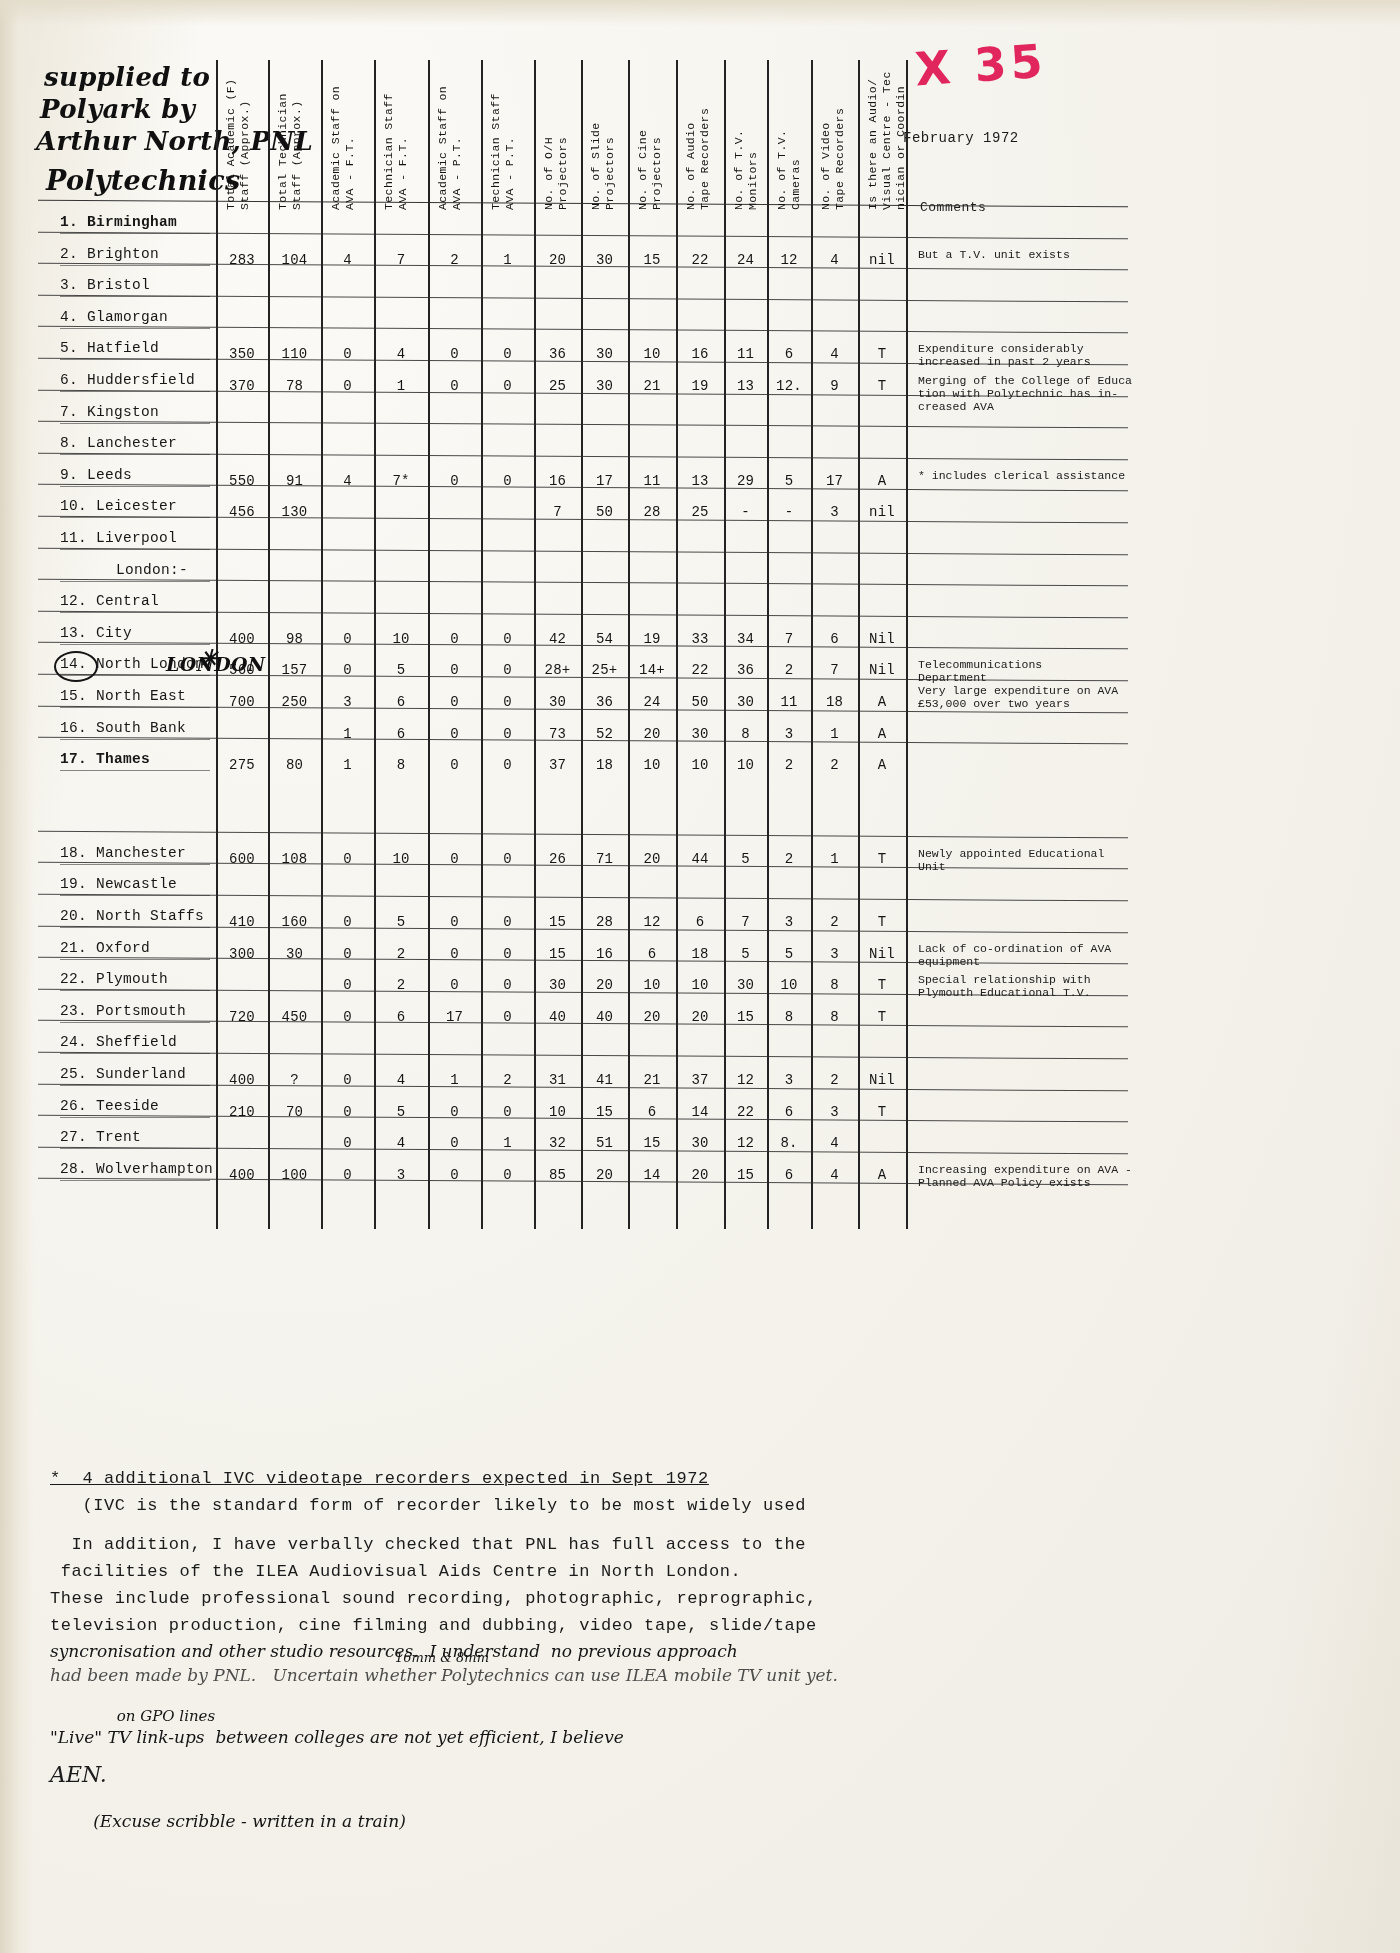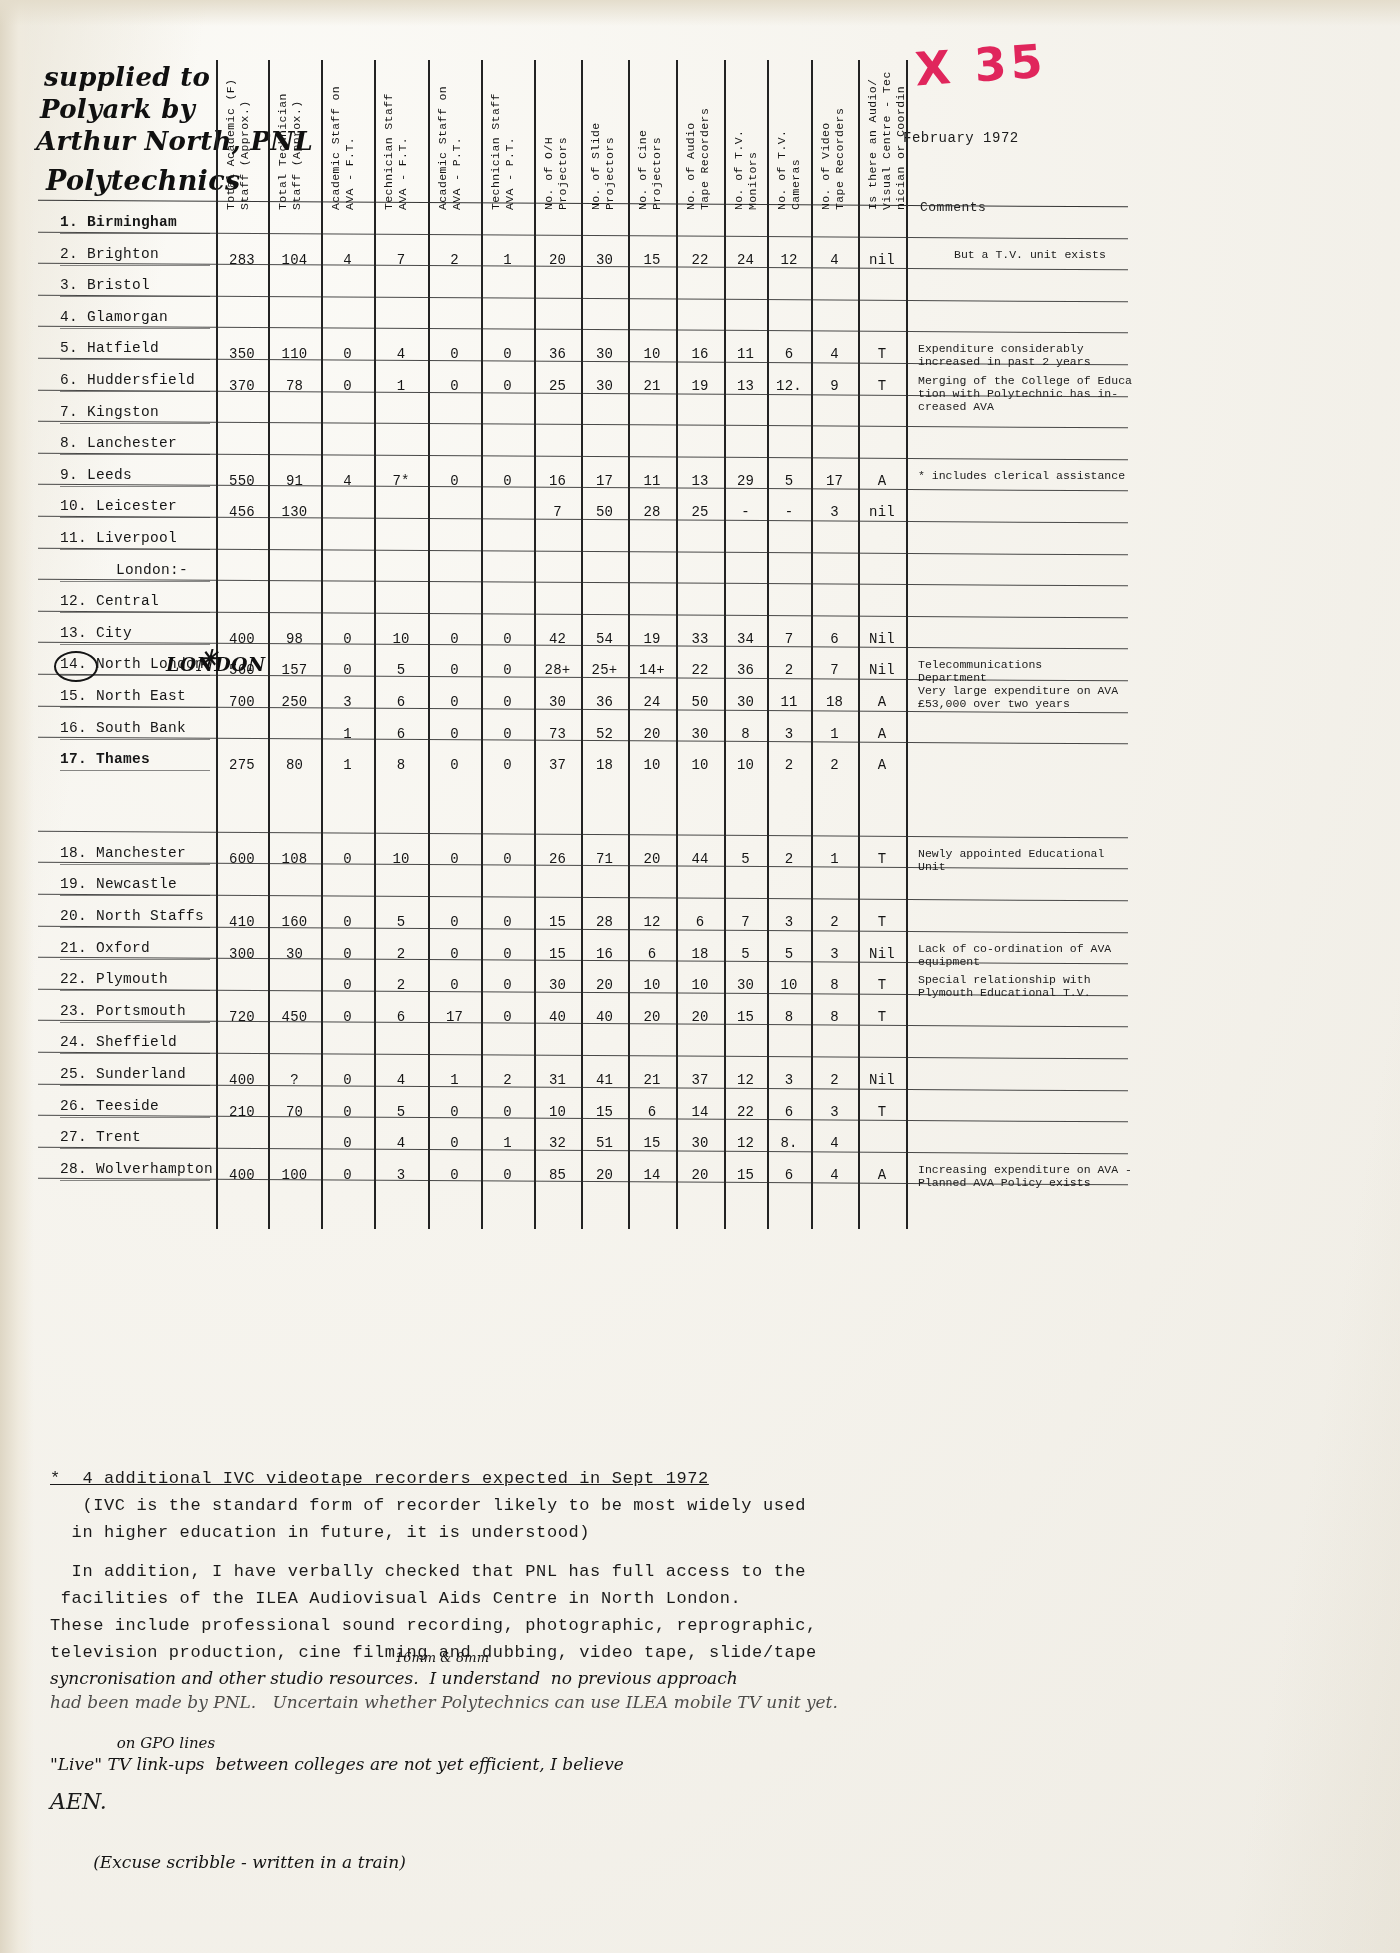--- a/index.html
+++ b/index.html
@@ -192,21 +192,21 @@
       <div class="cell" style="left: 392px; width: 49px; top: 199.6px;">2</div>
       <div class="cell" style="left: 445px; width: 49px; top: 199.6px;">1</div>
       <div class="cell" style="left: 498px; width: 43px; top: 199.6px;">20</div>
       <div class="cell" style="left: 545px; width: 43px; top: 199.6px;">30</div>
       <div class="cell" style="left: 592px; width: 44px; top: 199.6px;">15</div>
       <div class="cell" style="left: 640px; width: 44px; top: 199.6px;">22</div>
       <div class="cell" style="left: 688px; width: 39px; top: 199.6px;">24</div>
       <div class="cell" style="left: 731px; width: 40px; top: 199.6px;">12</div>
       <div class="cell" style="left: 775px; width: 43px; top: 199.6px;">4</div>
       <div class="cell" style="left: 822px; width: 44px; top: 199.6px;">nil</div>
-      <div class="cmt" style="left: 916px; top: 195.6px; width: 205px;">But a T.V. unit exists</div>
+      <div class="cmt" style="left: 880px; top: 195.6px; width: 205px;">But a T.V. unit exists</div>
       <div class="rowname" style="left: 22px; top: 225.2px;">3.  Bristol</div>
       <div class="hline" style="top: 244.2px; left: 22px; width: 150px; opacity: 0.55;"></div>
       <div class="rowname" style="left: 22px; top: 256.8px;">4.  Glamorgan</div>
       <div class="hline" style="top: 275.8px; left: 22px; width: 150px; opacity: 0.55;"></div>
       <div class="rowname" style="left: 22px; top: 288.4px;">5.  Hatfield</div>
       <div class="hline" style="top: 307.4px; left: 22px; width: 150px; opacity: 0.55;"></div>
       <div class="cell" style="left: 180px; width: 48px; top: 294.4px;">350</div>
       <div class="cell" style="left: 232px; width: 49px; top: 294.4px;">110</div>
       <div class="cell" style="left: 285px; width: 49px; top: 294.4px;">0</div>
       <div class="cell" style="left: 338px; width: 50px; top: 294.4px;">4</div>
@@ -515,26 +515,25 @@
 Planned AVA Policy exists</div>
       <div style="position: absolute; left: 16px; top: 599.4px; width: 40px; height: 27px; border: 2px solid rgb(21, 21, 21); border-radius: 50%;"></div>
       <div class="hand hand-b" style="left: 128px; top: 601.4px; font-size: 19px; position: absolute;">LONDON</div>
       <div class="hand hand-b" style="position: absolute; left: 160px; top: 592.4px; font-size: 24px;">✳</div>
     </div>
 </div>
 
 <div id="notes">
     <div class="nline" style="text-decoration: underline;">*  4 additional IVC videotape recorders expected in Sept 1972</div>
     <div class="nline">   (IVC is the standard form of recorder likely to be most widely used</div>
-    <div class="nline">  in higher education in future, it is understood)</div>
     <div class="nline" style="height: 12px;"></div>
     <div class="nline">  In addition, I have verbally checked that PNL has full access to the</div>
     <div class="nline"> facilities of the ILEA Audiovisual Aids Centre in North London.</div>
     <div class="nline">These include professional sound recording, photographic, reprographic,</div>
     <div class="nline">television production, cine filming and dubbing, video tape, slide/tape</div>
     <div class="hnote" style="position: absolute; left: 345px; top: 185px; font-size: 13px;">16mm &amp; 8mm</div>
     <div class="hnote" style="display: block; margin-top: 2px;">syncronisation and other studio resources.  I understand  no previous approach</div>
     <div class="hnote" style="display: block; margin-top: 4px; opacity: 0.75;">had been made by PNL.   Uncertain whether Polytechnics can use ILEA mobile TV unit yet.</div>
     <div class="hnote" style="display: block; margin-top: 22px; font-size: 15px;">              on GPO lines</div>
     <div class="hnote" style="display: block; margin-top: 2px;">"Live" TV link-ups  between colleges are not yet efficient, I believe</div>
     <div class="sig" style="display: block; margin-top: 15px;">                                              AEN.</div>
-    <div class="hnote" style="display: block; margin-top: 38px;">        (Excuse scribble - written in a train)</div>
+    <div class="hnote" style="display: block; margin-top: 24px;">        (Excuse scribble - written in a train)</div>
   </div>
 
 </body></html>

